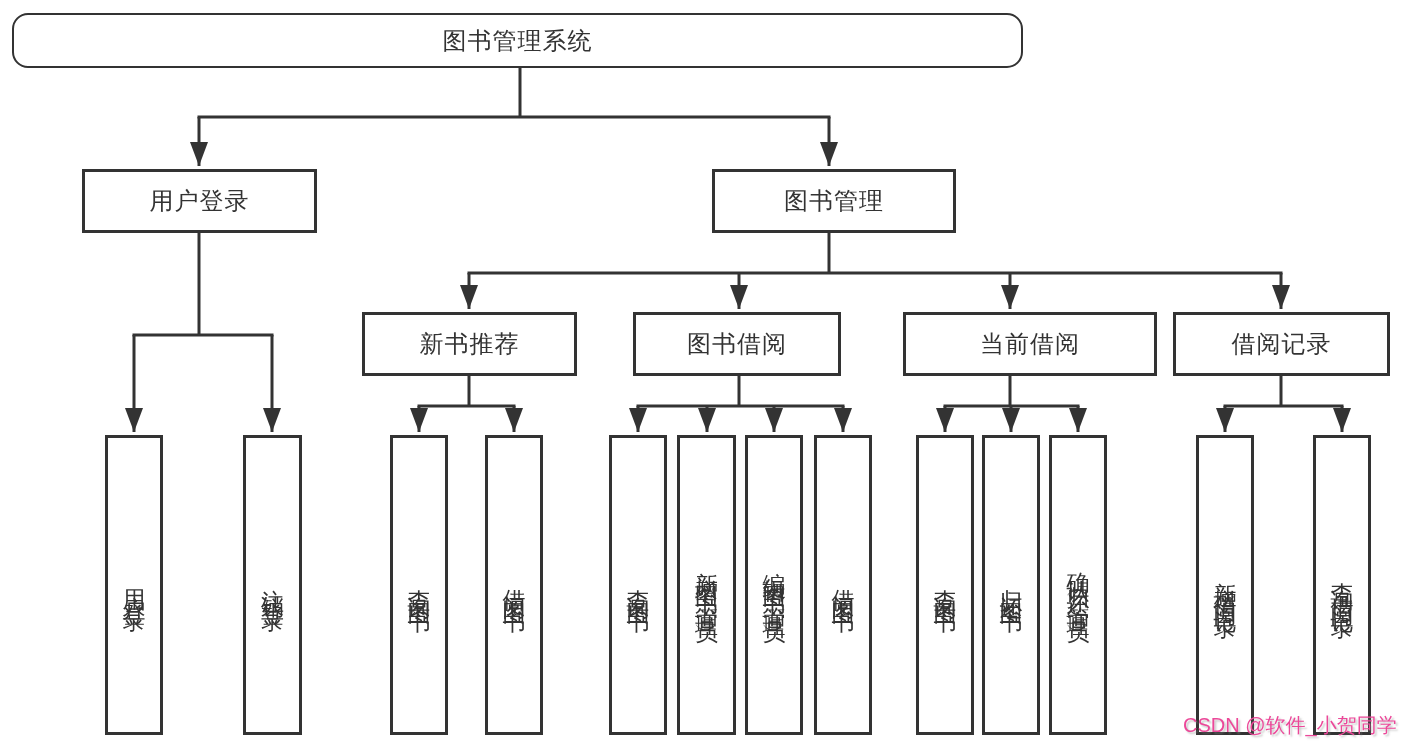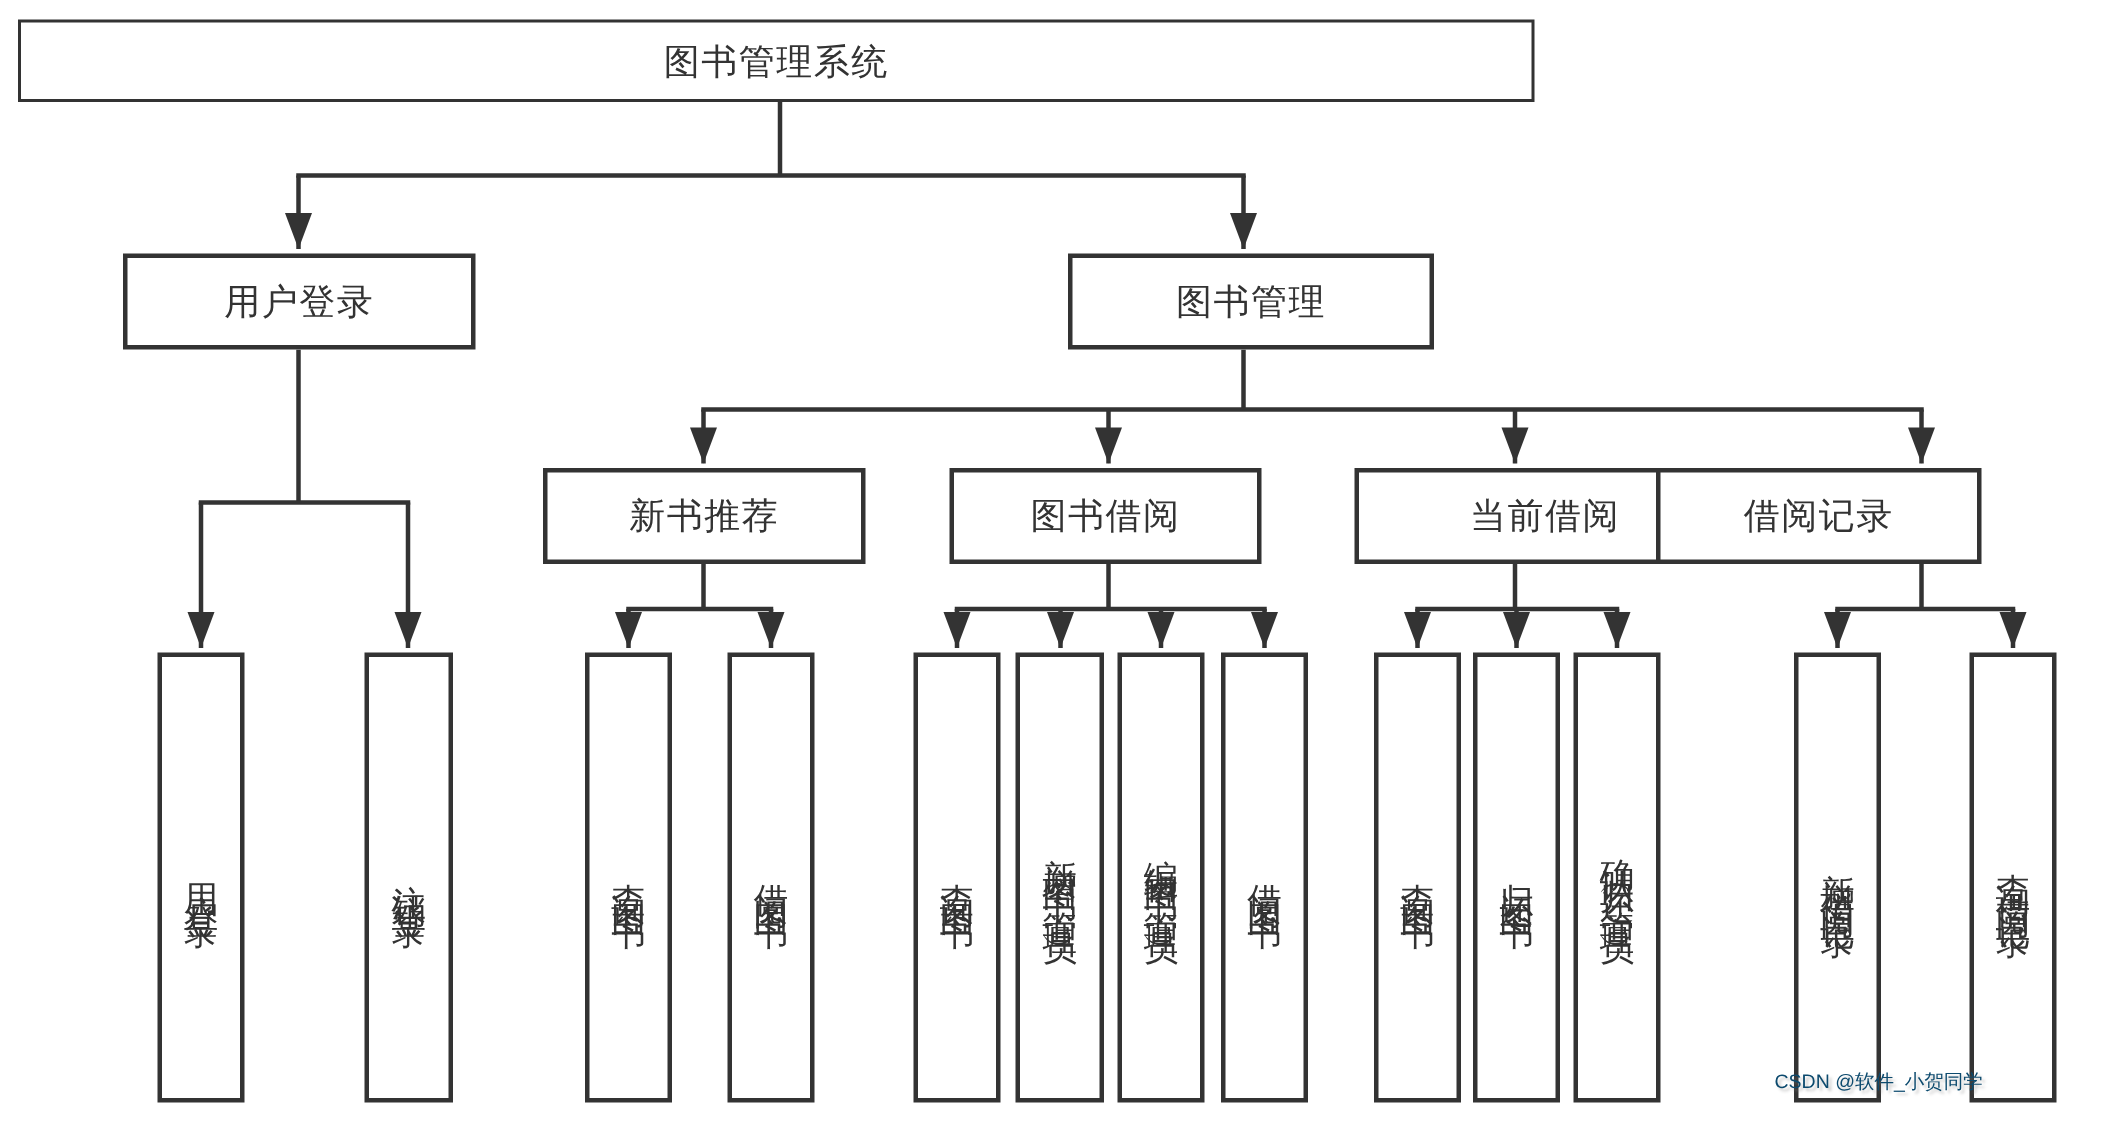--- a/index.html
+++ b/index.html
@@ -35,22 +35,22 @@
     font-size:23px;
     letter-spacing:7px;
     line-height:1;
     color:#333333;
     white-space:nowrap;
   }
   .watermark{
     position:absolute;
     left:1183px;top:712px;
     z-index:3;
-    font-size:13px;
-    color:#0c4a6e;
+    font-size:20px;
+    color:#ec4899;
     text-shadow:2px 2px 2px rgba(130,130,130,0.45);
     white-space:nowrap;
   }
 </style>
 </head>
 <body>
 
 <div class="canvas">
 
   <svg class="wires" width="1405" height="747" viewBox="0 0 1405 747">
@@ -96,41 +96,41 @@
       <line x1="1011" y1="406" x2="1011" y2="432" marker-end="url(#arw)"></line>
       <line x1="1078" y1="406" x2="1078" y2="432" marker-end="url(#arw)"></line>
 
       <line x1="1281" y1="376" x2="1281" y2="406"></line>
       <line x1="1223.5" y1="406" x2="1343.5" y2="406"></line>
       <line x1="1225" y1="406" x2="1225" y2="432" marker-end="url(#arw)"></line>
       <line x1="1342" y1="406" x2="1342" y2="432" marker-end="url(#arw)"></line>
     </g>
   </svg>
 
-  <div class="box root" style="left:12px;top:13px;width:1011px;height:55px;">
+  <div class="box root" style="left:12px;top:13px;width:1011px;height:55px;border-radius:16px;">
     <span class="hlbl">图书管理系统</span>
   </div>
 
   <div class="box" style="left:82px;top:169px;width:235px;height:64px;">
     <span class="hlbl">用户登录</span>
   </div>
   <div class="box" style="left:712px;top:169px;width:244px;height:64px;">
     <span class="hlbl">图书管理</span>
   </div>
 
   <div class="box" style="left:362px;top:312px;width:215px;height:64px;">
     <span class="hlbl">新书推荐</span>
   </div>
   <div class="box" style="left:633px;top:312px;width:208px;height:64px;">
     <span class="hlbl">图书借阅</span>
   </div>
   <div class="box" style="left:903px;top:312px;width:254px;height:64px;">
     <span class="hlbl">当前借阅</span>
   </div>
-  <div class="box" style="left:1104px;top:312px;width:217px;height:64px;">
+  <div class="box" style="left:1173px;top:312px;width:217px;height:64px;">
     <span class="hlbl">借阅记录</span>
   </div>
 
   <div class="box" style="left:105px;top:435px;width:58px;height:300px;">
     <span class="vlbl">用户登录</span>
   </div>
   <div class="box" style="left:243px;top:435px;width:59px;height:300px;">
     <span class="vlbl">注销登录</span>
   </div>
 

